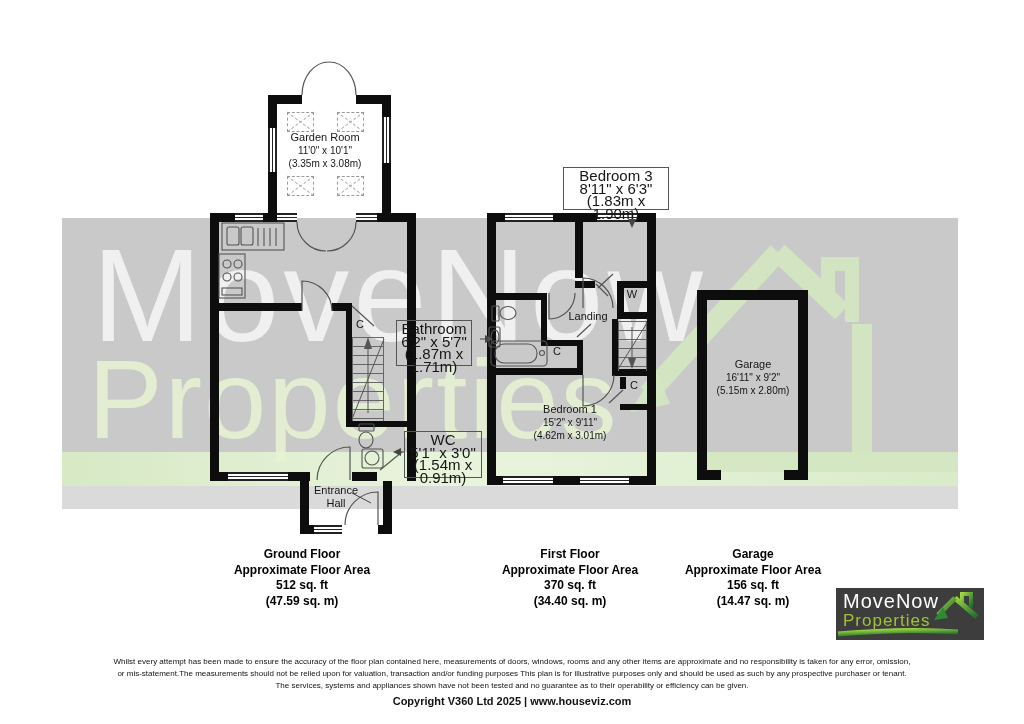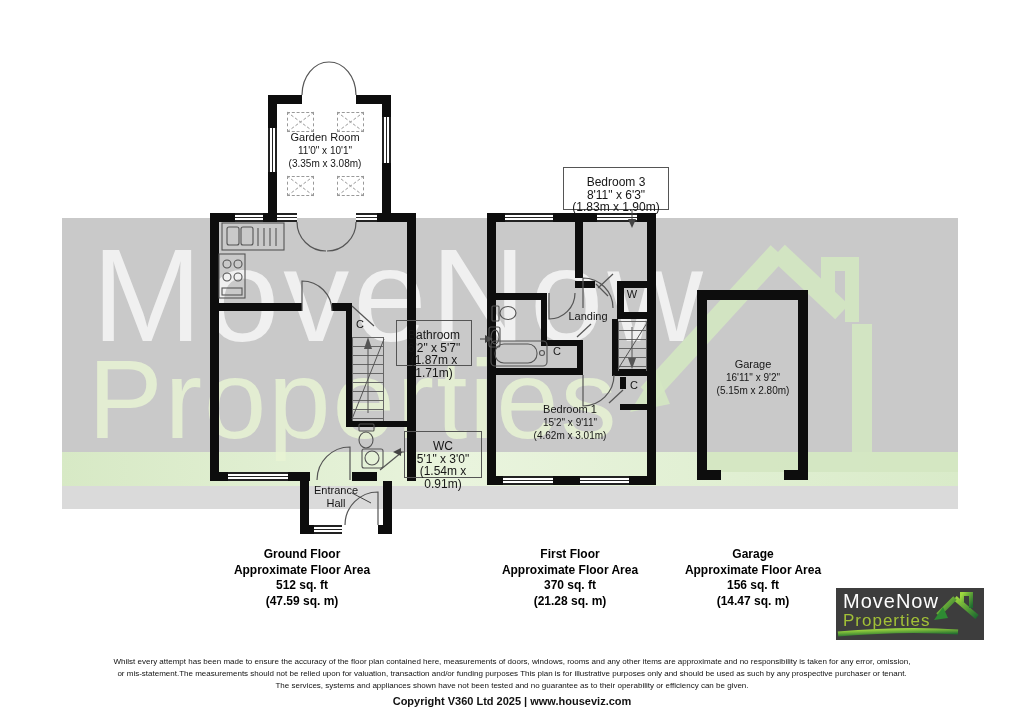--- a/index.html
+++ b/index.html
@@ -6,21 +6,21 @@
   html,body{background:#fff}
   .canvas{position:relative;width:1024px;height:724px;background:#fff;overflow:hidden;
           font-family:"Liberation Sans",sans-serif;color:#161616}
   .wall{position:absolute;background:#0d0d0d}
   .winh{position:absolute;height:9px;background:#fff;border-top:2px solid #222;border-bottom:2px solid #222}
   .winh i{position:absolute;left:0;right:0;top:2px;border-top:1px solid #222;display:block}
   .winv{position:absolute;width:9px;background:#fff;border-left:2px solid #222;border-right:2px solid #222}
   .winv i{position:absolute;top:0;bottom:0;left:2px;border-left:1px solid #222;display:block}
   .lbl{position:absolute;text-align:center;font-size:11px;line-height:13px;color:#161616}
   .lbl .d{font-size:10px}
-  .box{position:absolute;border:1px solid #555;text-align:center;font-size:12px;line-height:12.5px;padding-top:8px}
+  .box{position:absolute;border:1px solid #555;text-align:center;font-size:15px;line-height:12.5px;padding-top:2px}
   .cap{position:absolute;text-align:center;font-weight:bold;font-size:12px;line-height:15.5px;color:#000}
   .sky{position:absolute;border:1px dashed #999}
   .treads{position:absolute;background:repeating-linear-gradient(to bottom,#666 0 1px,transparent 1px 9px);
           border-left:1px solid #666;border-right:1px solid #666}
   .wm-band{position:absolute;left:62px;top:218px;width:896px;height:236px;background:#c9c9c9}
   .wm-green{position:absolute;left:62px;top:452px;width:896px;height:34px;
             background:linear-gradient(to right,#d7e9c5,#e9f4dd 45%,#d9ebc9)}
   .wm-strip{position:absolute;left:62px;top:486px;width:896px;height:23px;background:#dadada}
   .wm-t1{position:absolute;left:92px;top:230px;font-size:132px;line-height:1;letter-spacing:4px;
          color:rgba(255,255,255,0.72);white-space:nowrap}
@@ -272,21 +272,21 @@
   <div class="cap" style="left:222px;top:547px;width:160px">
     <div>Ground Floor</div>
     <div>Approximate Floor Area</div>
     <div>512 sq. ft</div>
     <div>(47.59 sq. m)</div>
   </div>
   <div class="cap" style="left:490px;top:547px;width:160px">
     <div>First Floor</div>
     <div>Approximate Floor Area</div>
     <div>370 sq. ft</div>
-    <div>(21.28 sq. m)</div>
+    <div>(34.40 sq. m)</div>
   </div>
   <div class="cap" style="left:673px;top:547px;width:160px">
     <div>Garage</div>
     <div>Approximate Floor Area</div>
     <div>156 sq. ft</div>
     <div>(14.47 sq. m)</div>
   </div>
 
   <div class="logo">
     <svg width="148" height="52" style="position:absolute;left:0;top:0">

